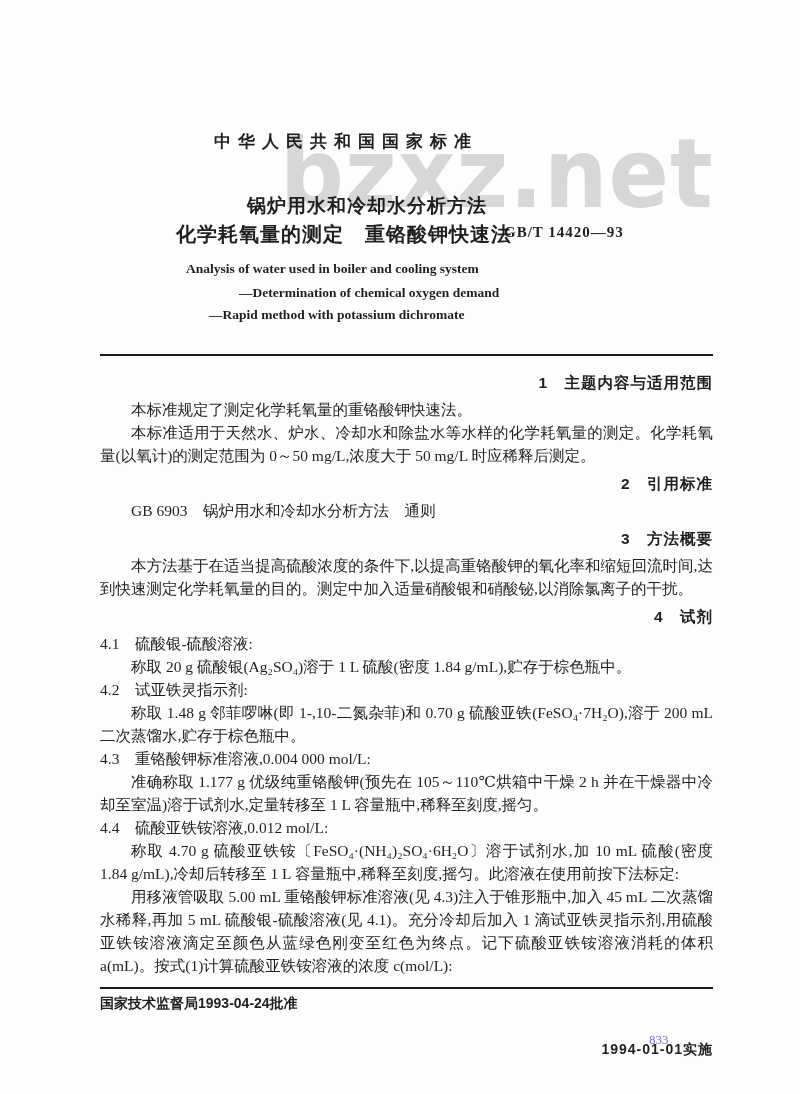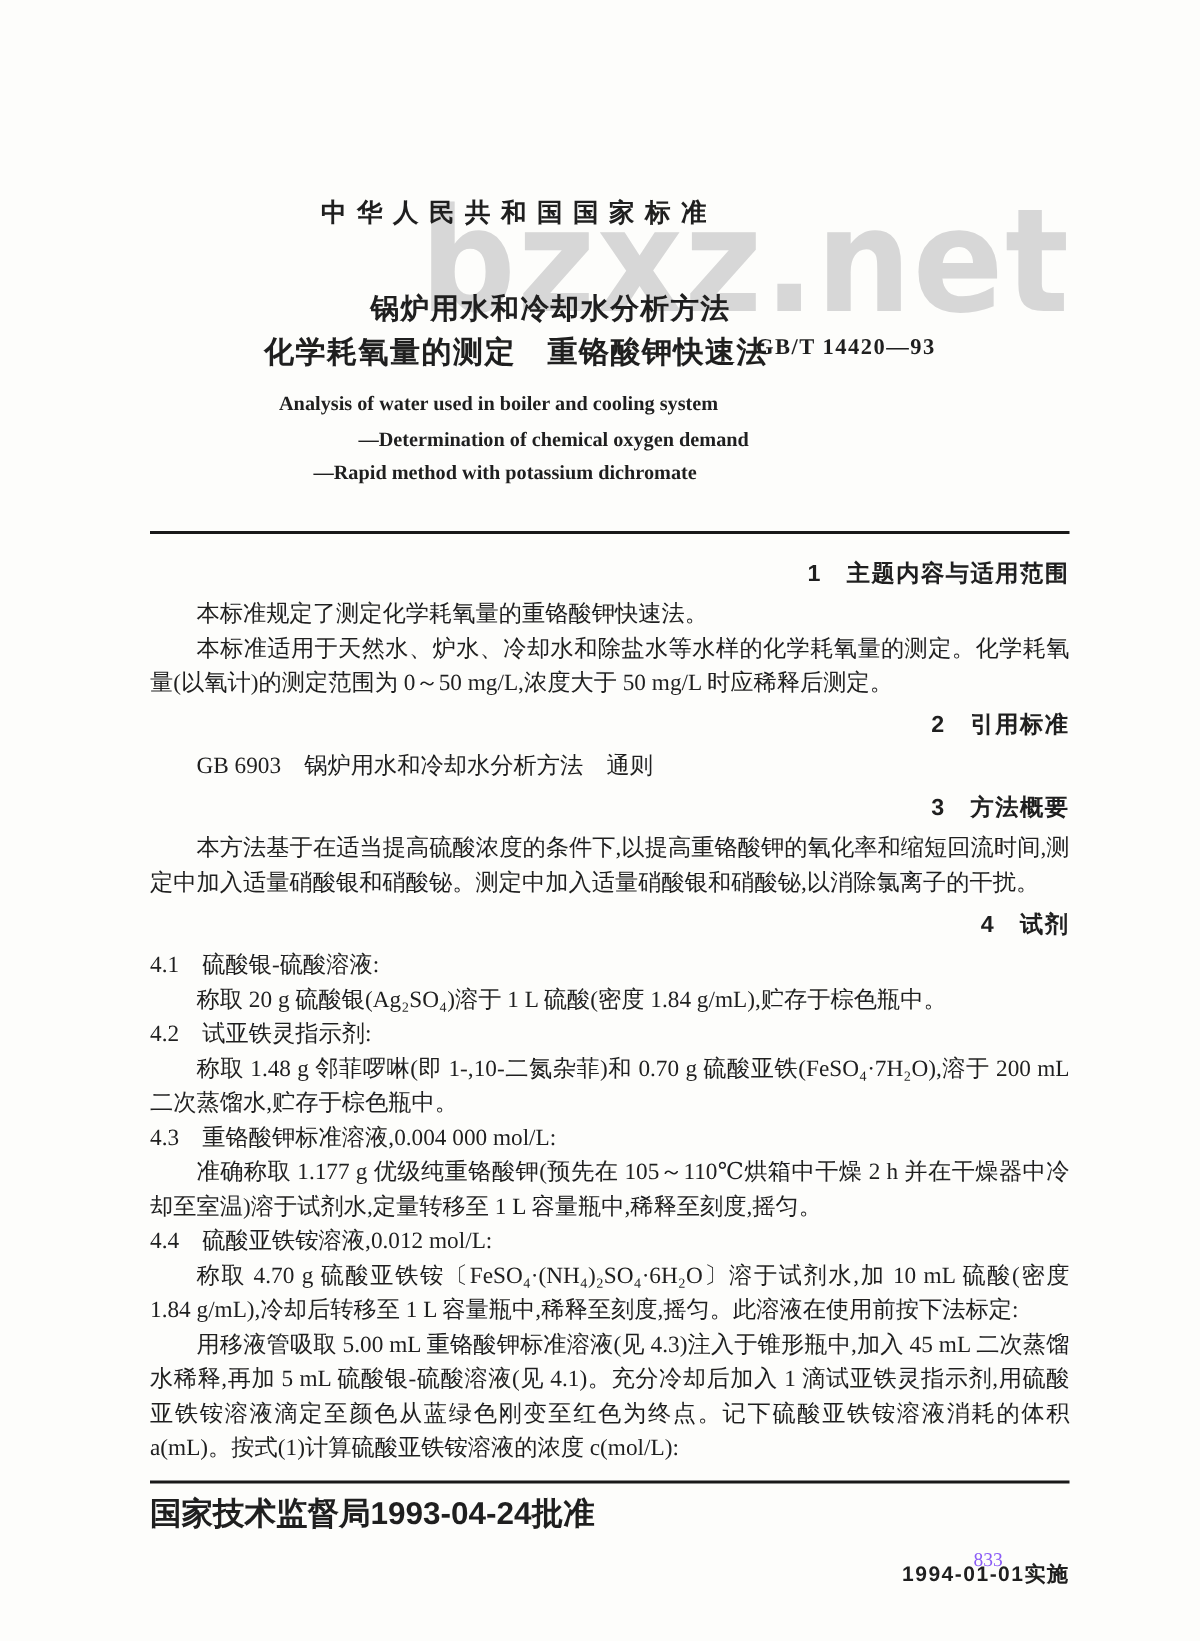--- a/index.html
+++ b/index.html
@@ -47,21 +47,21 @@
     font-family:"Liberation Sans","DejaVu Sans",sans-serif;
     font-size:15.5px;font-weight:bold;letter-spacing:1px;
     margin:5px 0 4px 0;text-align:right;
   }
   .doc-body p{margin:0;text-indent:2em;}
   .doc-body p.flush{text-indent:0;}
   
   .footer-approval{
     position:absolute;left:100px;top:995px;z-index:2;
     font-family:"Liberation Sans","DejaVu Sans",sans-serif;
-    font-size:21px;font-weight:bold;white-space:nowrap;
+    font-size:14px;font-weight:bold;white-space:nowrap;
   }
   .footer-impl{
     position:absolute;right:87px;top:1041px;z-index:2;
     font-family:Liberation Sans, sans-serif;
     font-size:14px;font-weight:bold;letter-spacing:1px;white-space:nowrap;
   }
   .page-number{
     position:absolute;left:649px;top:1032px;z-index:2;
     font-size:13px;color:#8b5cf6;
   }
@@ -85,21 +85,21 @@
 
   <div class="doc-body">
     <div class="sec-heading">1　主题内容与适用范围</div>
     <p>本标准规定了测定化学耗氧量的重铬酸钾快速法。</p>
     <p>本标准适用于天然水、炉水、冷却水和除盐水等水样的化学耗氧量的测定。化学耗氧量(以氧计)的测定范围为 0～50 mg/L,浓度大于 50 mg/L 时应稀释后测定。</p>
 
     <div class="sec-heading">2　引用标准</div>
     <p>GB 6903　锅炉用水和冷却水分析方法　通则</p>
 
     <div class="sec-heading">3　方法概要</div>
-    <p>本方法基于在适当提高硫酸浓度的条件下,以提高重铬酸钾的氧化率和缩短回流时间,测定中加入适量硝酸银和硝酸铋。测定中加入适量硝酸银和硝酸铋,以消除氯离子的干扰。</p>
+    <p>本方法基于在适当提高硫酸浓度的条件下,以提高重铬酸钾的氧化率和缩短回流时间,达到快速测定化学耗氧量的目的。测定中加入适量硝酸银和硝酸铋,以消除氯离子的干扰。</p>
 
     <div class="sec-heading">4　试剂</div>
     <p class="flush">4.1　硫酸银-硫酸溶液:</p>
     <p>称取 20 g 硫酸银(Ag₂SO₄)溶于 1 L 硫酸(密度 1.84 g/mL),贮存于棕色瓶中。</p>
     <p class="flush">4.2　试亚铁灵指示剂:</p>
     <p>称取 1.48 g 邻菲啰啉(即 1-,10-二氮杂菲)和 0.70 g 硫酸亚铁(FeSO₄·7H₂O),溶于 200 mL 二次蒸馏水,贮存于棕色瓶中。</p>
     <p class="flush">4.3　重铬酸钾标准溶液,0.004 000 mol/L:</p>
     <p>准确称取 1.177 g 优级纯重铬酸钾(预先在 105～110℃烘箱中干燥 2 h 并在干燥器中冷却至室温)溶于试剂水,定量转移至 1 L 容量瓶中,稀释至刻度,摇匀。</p>
     <p class="flush">4.4　硫酸亚铁铵溶液,0.012 mol/L:</p>
     <p>称取 4.70 g 硫酸亚铁铵〔FeSO₄·(NH₄)₂SO₄·6H₂O〕溶于试剂水,加 10 mL 硫酸(密度 1.84 g/mL),冷却后转移至 1 L 容量瓶中,稀释至刻度,摇匀。此溶液在使用前按下法标定:</p>

